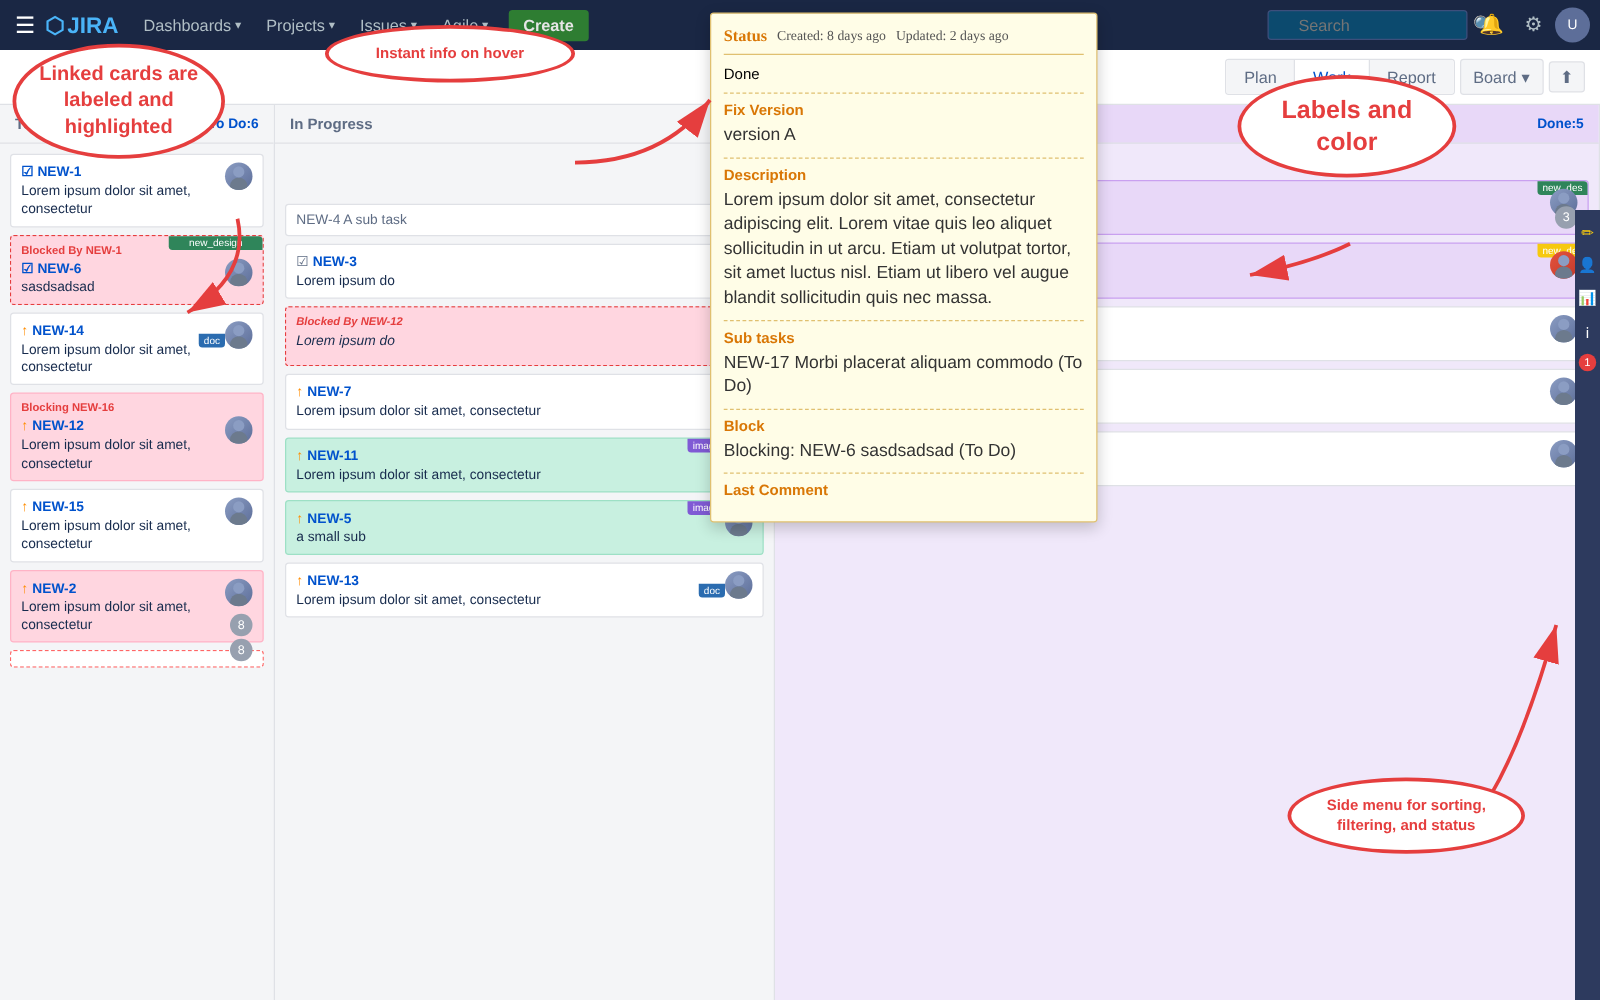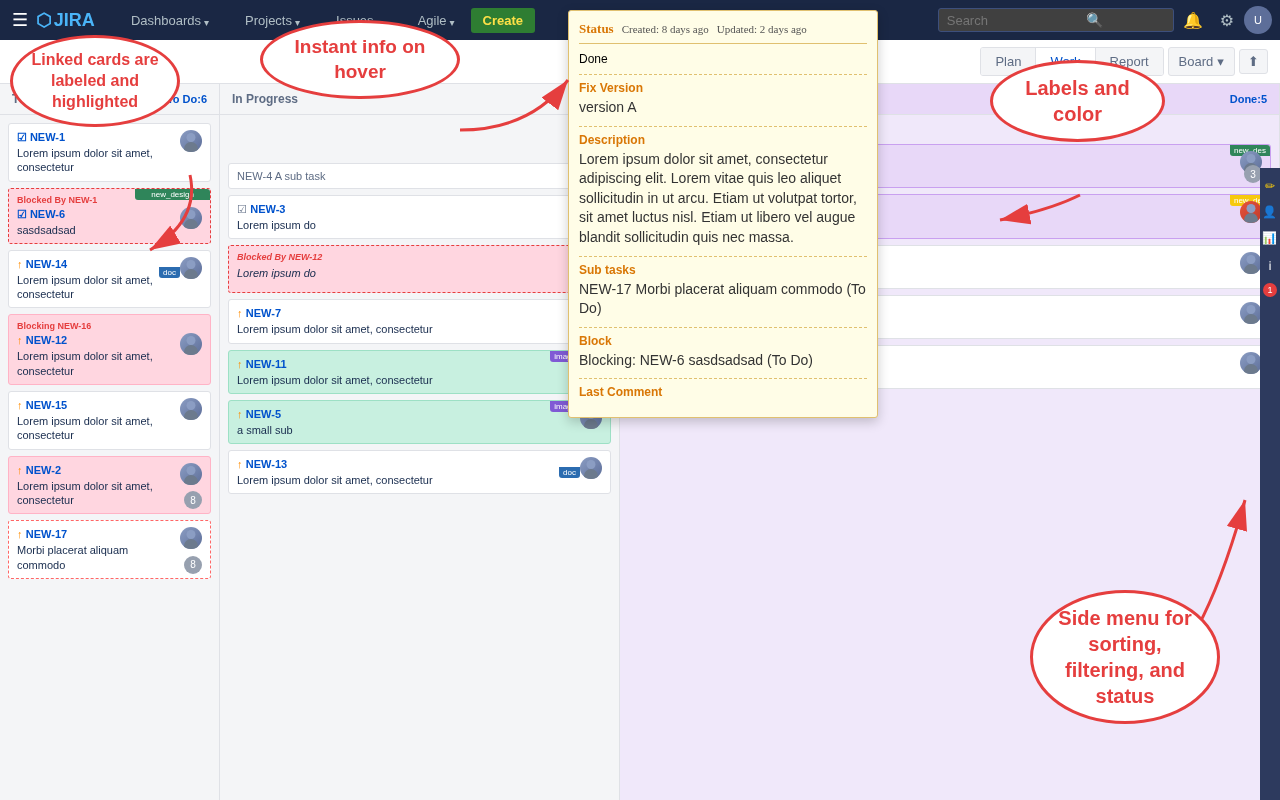--- a/index.html
+++ b/index.html
@@ -19,45 +19,44 @@
     .nav-hamburger { color: #fff; font-size: 18px; cursor: pointer; padding: 4px; }
     .nav-logo { color: #4ab4f8; font-weight: bold; font-size: 18px; margin-right: 8px; display: flex; align-items: center; gap: 2px; }
     .nav-btn {
       color: #b0bec5;
       background: none;
       border: none;
       cursor: pointer;
       padding: 4px 8px;
       font-size: 13px;
       display: flex;
-      align-items: flex-end;
+      align-items: center;
       gap: 3px;
-      margin-left: 16px;
     }
     .nav-btn .arrow { font-size: 10px; }
     .create-btn {
       background: #2e7d32;
-      color: #fde047;
+      color: #e5e5e5;
       border: none;
       border-radius: 3px;
       padding: 5px 12px;
       font-size: 13px;
       font-weight: bold;
       cursor: pointer;
       margin-left: 4px;
     }
     .nav-spacer { flex: 1; }
     .search-box {
-      background: #404040;
+      background: #0c4a6e;
       border: 1px solid #3d4f7c;
       border-radius: 3px;
       display: flex;
       align-items: center;
-      padding: 3px 8px;
-      width: 236px;
+      padding: 3px 24px;
+      width: 160px;
     }
     .search-box input {
       background: none;
       border: none;
       color: #b0bec5;
       font-size: 13px;
       outline: none;
       width: 140px;
     }
     .search-icon { color: #b0bec5; font-size: 14px; }
@@ -214,23 +213,23 @@
       padding: 12px 16px;
       font-size: 18px;
       font-weight: bold;
       color: #e53e3e;
       line-height: 1.3;
       text-align: center;
       z-index: 300;
       pointer-events: none;
     }
     .bubble-linked { top: 35px; left: 10px; width: 170px; font-size: 16px; }
-    .bubble-instant { top: 20px; left: 260px; width: 200px; font-size: 19px; }
+    .bubble-instant { top: 20px; left: 260px; width: 200px; font-size: 12px; }
     .bubble-labels { top: 60px; right: 115px; width: 175px; font-size: 20px; }
-    .bubble-side { top: 590px; right: 60px; width: 190px; font-size: 20px; }
+    .bubble-side { top: 622px; right: 60px; width: 190px; font-size: 12px; }
 
     
     .arrows-svg {
       position: absolute;
       top: 0; left: 0;
       width: 1280px;
       height: 800px;
       z-index: 298;
       pointer-events: none;
     }
@@ -461,27 +460,20 @@
           <div class="card-main">
             <div><span class="card-priority">↑</span> <span class="card-id">NEW-2</span></div>
             <div class="card-title">Lorem ipsum dolor sit amet, consectetur</div>
           </div>
           <div class="avatar-face"></div>
         </div>
         <div class="card-count-badge">8</div>
       </div>
 
       <div class="card dashed">
-        <div class="card-header-row">
-          <div class="card-main">
-            <div><span class="card-priority">↑</span> <span class="card-id">NEW-17</span></div>
-            <div class="card-title">Morbi placerat aliquam commodo</div>
-          </div>
-          <div class="avatar-face"></div>
-        </div>
         <div class="card-count-badge">8</div>
       </div>
 
     </div>
   </div>
 
   <div class="board-column in-progress">
     <div class="col-header">
       <span>In Progress</span>
     </div>

